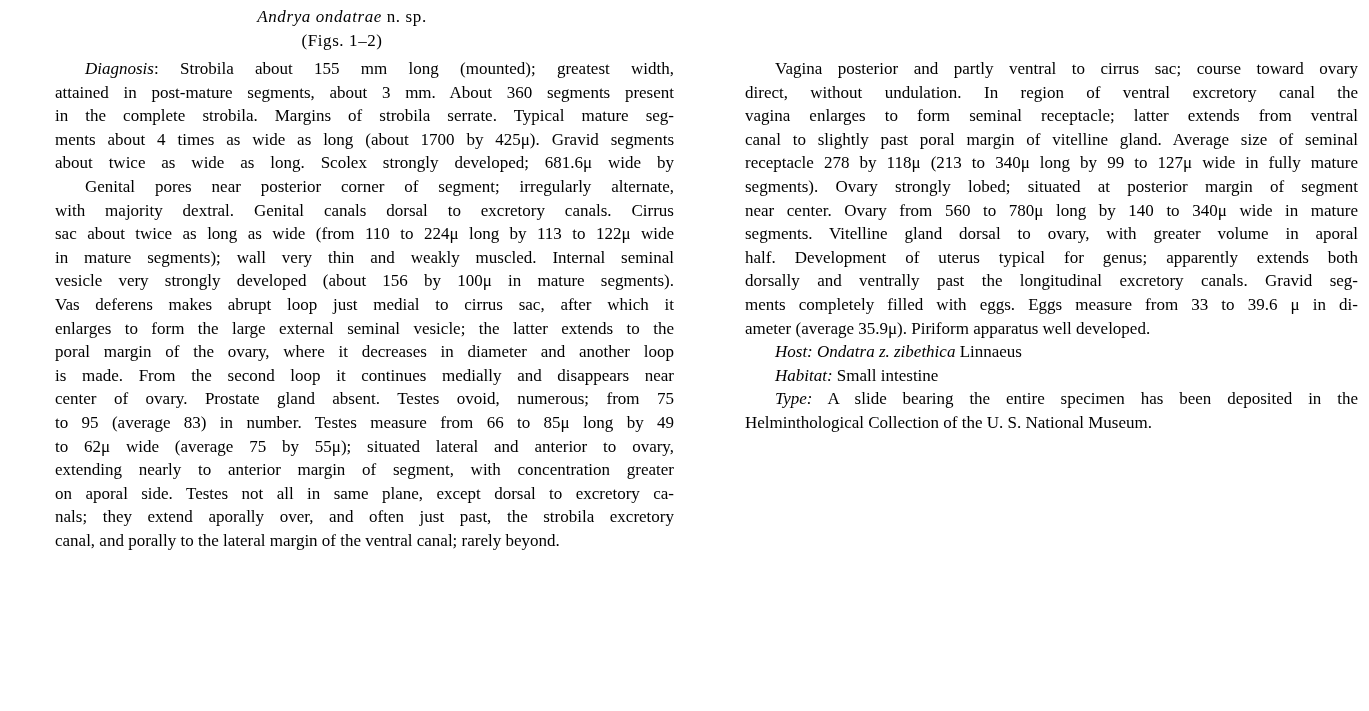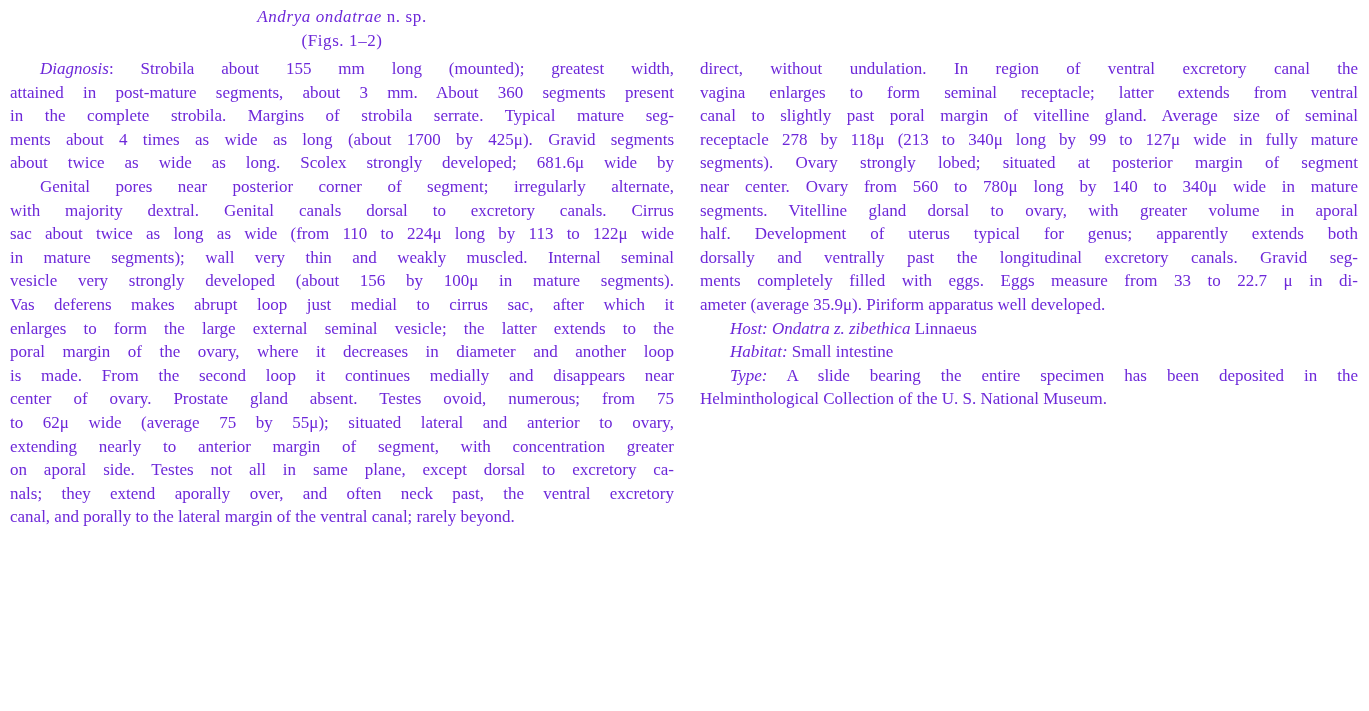--- a/index.html
+++ b/index.html
@@ -5,21 +5,21 @@
   html, body {
     margin: 0;
     padding: 0;
     background: #ffffff;
   }
   .page {
     position: relative;
     width: 1369px;
     height: 592px;
     background: #ffffff;
-    color: #6d28d9;
+    color: #000000;
     font-family: "Liberation Serif", serif;
     font-size: 17px;
     line-height: 23.6px;
     overflow: hidden;
   }
   .title-block {
     position: absolute;
     left: 10px;
     top: 5px;
     width: 664px;
@@ -34,20 +34,21 @@
     top: 57px;
   }
   .col-left  { left: 10px;  width: 664px; }
   .col-right { left: 700px; width: 658px; }
   .para { margin: 0; padding: 0; }
   .line {
     height: 23.6px;
     text-align: justify;
     text-align-last: justify;
     white-space: normal;
+    margin-left: 45px;
   }
   .line.last { text-align-last: left; }
   .line.first { text-indent: 30px; }
   .it { font-style: italic; }
 </style>
 </head>
 <body>
 
 <div class="page">
 
@@ -68,39 +69,41 @@
         <div class="line first"><span>Genital pores near posterior corner of segment; irregularly alternate,</span></div>
         <div class="line"><span>with majority dextral. Genital canals dorsal to excretory canals. Cirrus</span></div>
         <div class="line"><span>sac about twice as long as wide (from 110 to 224μ long by 113 to 122μ wide</span></div>
         <div class="line"><span>in mature segments); wall very thin and weakly muscled. Internal seminal</span></div>
         <div class="line"><span>vesicle very strongly developed (about 156 by 100μ in mature segments).</span></div>
         <div class="line"><span>Vas deferens makes abrupt loop just medial to cirrus sac, after which it</span></div>
         <div class="line"><span>enlarges to form the large external seminal vesicle; the latter extends to the</span></div>
         <div class="line"><span>poral margin of the ovary, where it decreases in diameter and another loop</span></div>
         <div class="line"><span>is made. From the second loop it continues medially and disappears near</span></div>
         <div class="line"><span>center of ovary. Prostate gland absent. Testes ovoid, numerous; from 75</span></div>
+        <div class="line"><span>to 95 (average 83) in number. Testes measure from 66 to 85μ long by 49</span></div>
         <div class="line"><span>to 62μ wide (average 75 by 55μ); situated lateral and anterior to ovary,</span></div>
         <div class="line"><span>extending nearly to anterior margin of segment, with concentration greater</span></div>
         <div class="line"><span>on aporal side. Testes not all in same plane, except dorsal to excretory ca-</span></div>
-        <div class="line"><span>nals; they extend aporally over, and often neck past, the ventral excretory</span></div>
+        <div class="line"><span>nals; they extend aporally over, and often just past, the strobila excretory</span></div>
         <div class="line last"><span>canal, and porally to the lateral margin of the ventral canal; rarely beyond.</span></div>
       </div>
     </div>
   <div class="col col-right">
       <div class="para">
+        <div class="line first"><span>Vagina posterior and partly ventral to cirrus sac; course toward ovary</span></div>
         <div class="line"><span>direct, without undulation. In region of ventral excretory canal the</span></div>
         <div class="line"><span>vagina enlarges to form seminal receptacle; latter extends from ventral</span></div>
         <div class="line"><span>canal to slightly past poral margin of vitelline gland. Average size of seminal</span></div>
         <div class="line"><span>receptacle 278 by 118μ (213 to 340μ long by 99 to 127μ wide in fully mature</span></div>
         <div class="line"><span>segments). Ovary strongly lobed; situated at posterior margin of segment</span></div>
         <div class="line"><span>near center. Ovary from 560 to 780μ long by 140 to 340μ wide in mature</span></div>
         <div class="line"><span>segments. Vitelline gland dorsal to ovary, with greater volume in aporal</span></div>
         <div class="line"><span>half. Development of uterus typical for genus; apparently extends both</span></div>
         <div class="line"><span>dorsally and ventrally past the longitudinal excretory canals. Gravid seg-</span></div>
-        <div class="line"><span>ments completely filled with eggs. Eggs measure from 33 to 22.7 μ in di-</span></div>
+        <div class="line"><span>ments completely filled with eggs. Eggs measure from 33 to 39.6 μ in di-</span></div>
         <div class="line last"><span>ameter (average 35.9μ). Piriform apparatus well developed.</span></div>
       </div>
       <div class="para">
         <div class="line first last"><span class="it">Host: Ondatra z. zibethica</span><span> Linnaeus</span></div>
       </div>
       <div class="para">
         <div class="line first last"><span class="it">Habitat:</span><span> Small intestine</span></div>
       </div>
       <div class="para">
         <div class="line first"><span class="it">Type:</span><span> A slide bearing the entire specimen has been deposited in the</span></div>

